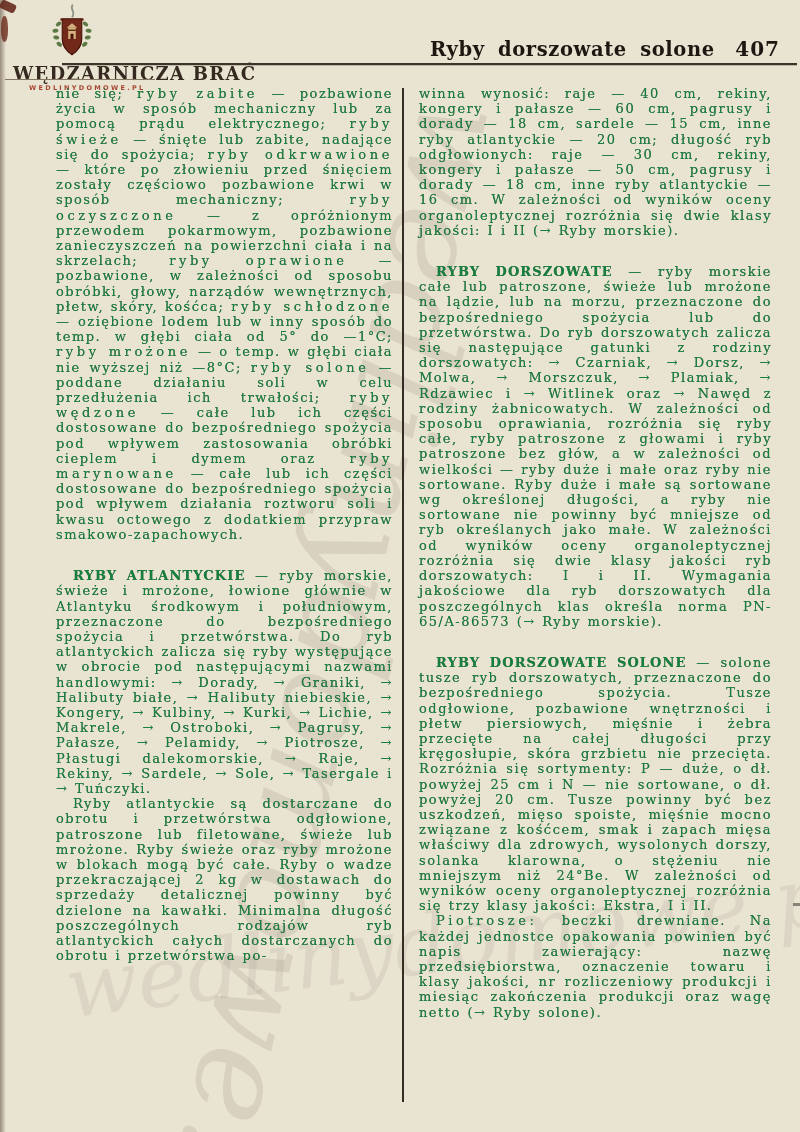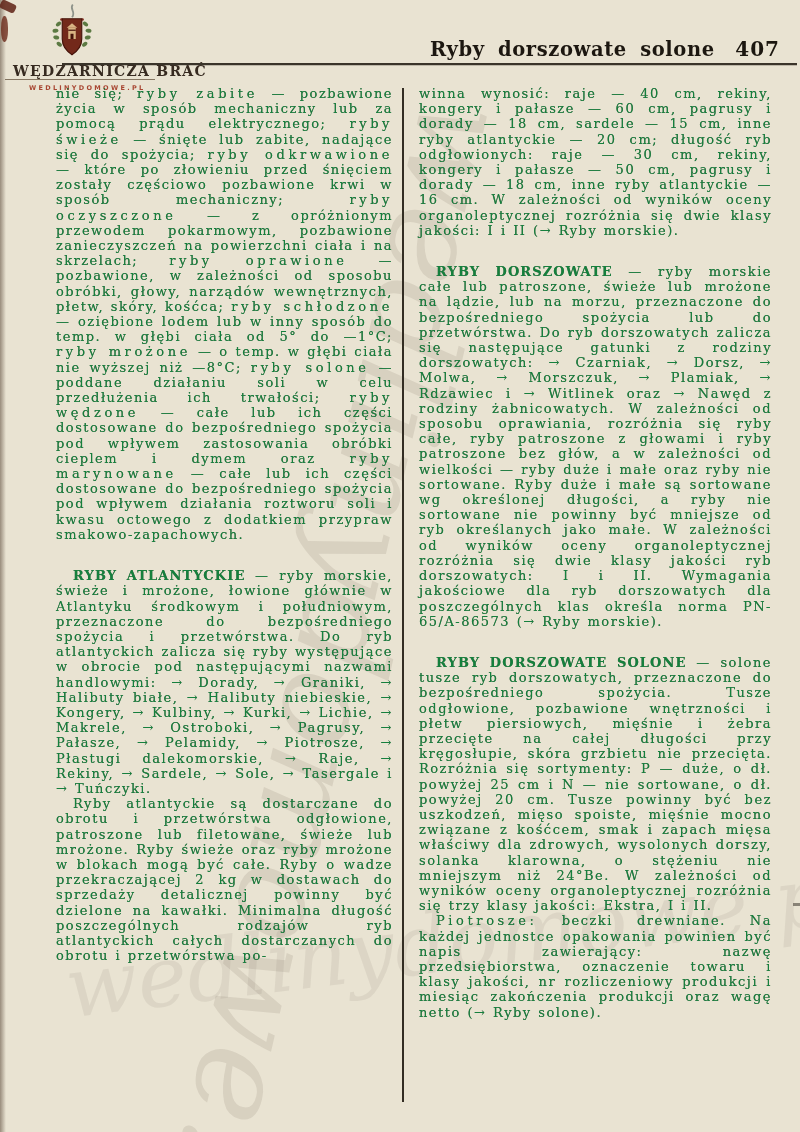--- a/index.html
+++ b/index.html
@@ -23,21 +23,21 @@
   
   .wm{position:absolute;white-space:nowrap;font-style:italic;pointer-events:none;
     font-family:"DejaVu Serif",serif;}
   .wm1{left:540px;top:120px;font-size:128px;color:rgba(112,102,86,.14);
     transform:rotate(103deg);transform-origin:0 0;}
   .wm2{left:60px;top:940px;font-size:84px;color:rgba(112,102,86,.10);
     transform:rotate(-7deg);transform-origin:0 0;}
 
   
   .badge-crest{position:absolute;left:48px;top:3px;width:48px;height:60px;}
-  .badge-title{position:absolute;left:13px;top:63px;font-size:14px;font-weight:bold;
+  .badge-title{position:absolute;left:13px;top:63px;font-size:18px;font-weight:bold;
     letter-spacing:1.3px;color:#362a20;white-space:nowrap;}
   .badge-rule{position:absolute;left:5px;top:79px;width:150px;height:1px;background:#857662;}
   .badge-sub{position:absolute;left:29px;top:84px;font-size:6.5px;font-weight:bold;
     letter-spacing:2.3px;color:#a84733;white-space:nowrap;
     font-family:"DejaVu Sans","Liberation Sans",sans-serif;}
 
   
   .header-row{position:absolute;left:430px;top:37px;width:350px;display:flex;
     justify-content:space-between;align-items:baseline;color:#1c1710;}
   .header-title{font-size:19.5px;font-weight:bold;letter-spacing:.6px;word-spacing:6px;}

